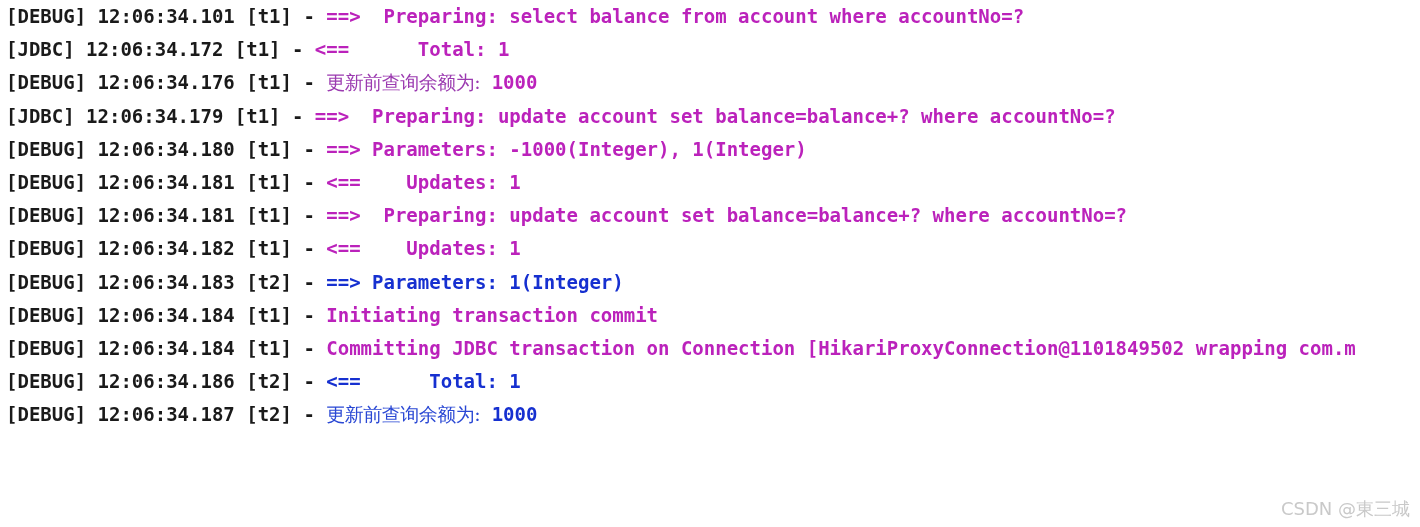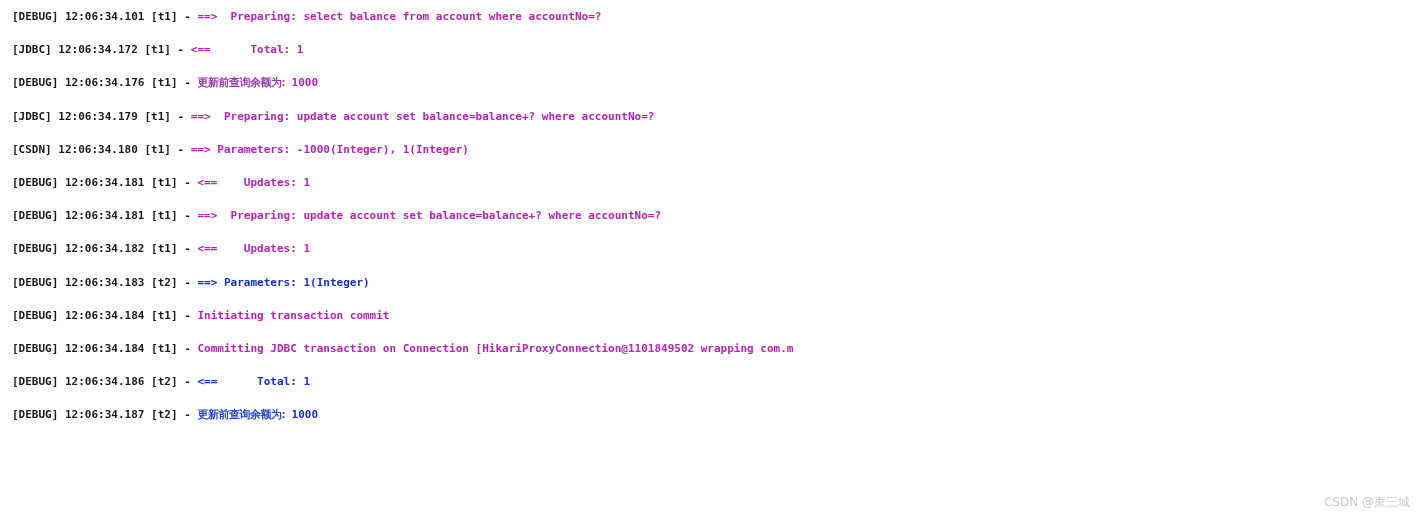--- a/index.html
+++ b/index.html
@@ -22,72 +22,72 @@
     box-sizing: border-box;
     padding: 0;
   }
 
   .log-line {
     position: relative;
     height: 33.2px;
     line-height: 33.2px;
     white-space: pre;
     font-family: "DejaVu Sans Mono", "Liberation Mono", monospace;
-    font-size: 11px;
+    font-size: 19px;
     letter-spacing: 0px;
     overflow: hidden;
-    padding-left: 12px;
+    padding-left: 6px;
     box-sizing: border-box;
   }
 
   .log-prefix {
     color: #1a1a1a;
     font-weight: 600;
     font-family: "DejaVu Sans Mono", "Liberation Mono", monospace;
   }
 
   .log-msg {
     font-weight: 700;
     font-family: "DejaVu Sans Mono", "Liberation Mono", monospace;
   }
 
   .log-msg.c-t1 { color: #bb22bb; }
   .log-msg.c-t2 { color: #1630d0; }
 
   
   .log-msg .cjk {
     font-family: "DejaVu Serif", "Liberation Serif", serif;
-    font-weight: 700;
+    font-weight: 400;
     letter-spacing: -0.5px;
     margin-top: 44px;
   }
   .log-msg.c-t1 .cjk { color: #9b3ab0; }
   .log-msg.c-t2 .cjk { color: #2a48d4; }
 
   #watermark {
     position: absolute;
     right: 10px;
-    bottom: 16px;
+    bottom: 6px;
     font-family: "DejaVu Sans", "Liberation Sans", sans-serif;
-    font-size: 12px;
+    font-size: 18px;
     color: #c9c9c9;
     white-space: pre;
     user-select: none;
   }
 </style>
 </head>
 <body>
 
 <div id="log-console">
   <div id="log-lines">
       <div class="log-line"><span class="log-prefix">[DEBUG] 12:06:34.101 [t1] - </span><span class="log-msg c-t1">==&gt;  Preparing: select balance from account where accountNo=?</span></div>
       <div class="log-line"><span class="log-prefix">[JDBC] 12:06:34.172 [t1] - </span><span class="log-msg c-t1">&lt;==      Total: 1</span></div>
       <div class="log-line"><span class="log-prefix">[DEBUG] 12:06:34.176 [t1] - </span><span class="log-msg c-t1"><span class="cjk">更新前查询余额为:</span><span> 1000</span></span></div>
       <div class="log-line"><span class="log-prefix">[JDBC] 12:06:34.179 [t1] - </span><span class="log-msg c-t1">==&gt;  Preparing: update account set balance=balance+? where accountNo=?</span></div>
-      <div class="log-line"><span class="log-prefix">[CSDN] 12:06:34.180 [t1] - </span><span class="log-msg c-t1">==&gt; Parameters: -1000(Integer), 1(Integer)</span></div>
+      <div class="log-line"><span class="log-prefix">[DEBUG] 12:06:34.180 [t1] - </span><span class="log-msg c-t1">==&gt; Parameters: -1000(Integer), 1(Integer)</span></div>
       <div class="log-line"><span class="log-prefix">[DEBUG] 12:06:34.181 [t1] - </span><span class="log-msg c-t1">&lt;==    Updates: 1</span></div>
       <div class="log-line"><span class="log-prefix">[DEBUG] 12:06:34.181 [t1] - </span><span class="log-msg c-t1">==&gt;  Preparing: update account set balance=balance+? where accountNo=?</span></div>
       <div class="log-line"><span class="log-prefix">[DEBUG] 12:06:34.182 [t1] - </span><span class="log-msg c-t1">&lt;==    Updates: 1</span></div>
       <div class="log-line"><span class="log-prefix">[DEBUG] 12:06:34.183 [t2] - </span><span class="log-msg c-t2">==&gt; Parameters: 1(Integer)</span></div>
       <div class="log-line"><span class="log-prefix">[DEBUG] 12:06:34.184 [t1] - </span><span class="log-msg c-t1">Initiating transaction commit</span></div>
       <div class="log-line"><span class="log-prefix">[DEBUG] 12:06:34.184 [t1] - </span><span class="log-msg c-t1">Committing JDBC transaction on Connection [HikariProxyConnection@1101849502 wrapping com.m</span></div>
       <div class="log-line"><span class="log-prefix">[DEBUG] 12:06:34.186 [t2] - </span><span class="log-msg c-t2">&lt;==      Total: 1</span></div>
       <div class="log-line"><span class="log-prefix">[DEBUG] 12:06:34.187 [t2] - </span><span class="log-msg c-t2"><span class="cjk">更新前查询余额为:</span><span> 1000</span></span></div>
     </div>
   <div id="watermark">CSDN @東三城</div>

